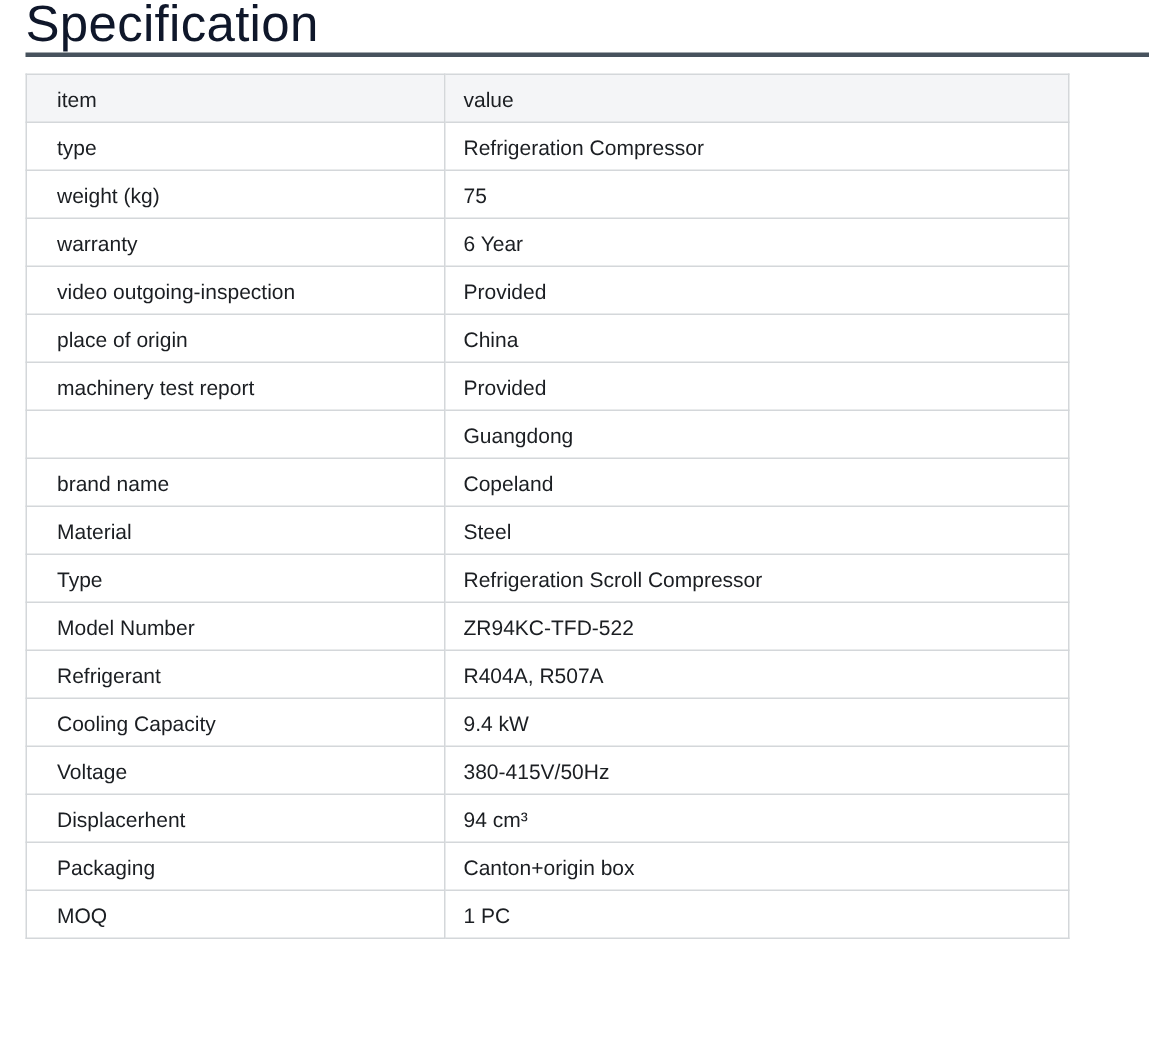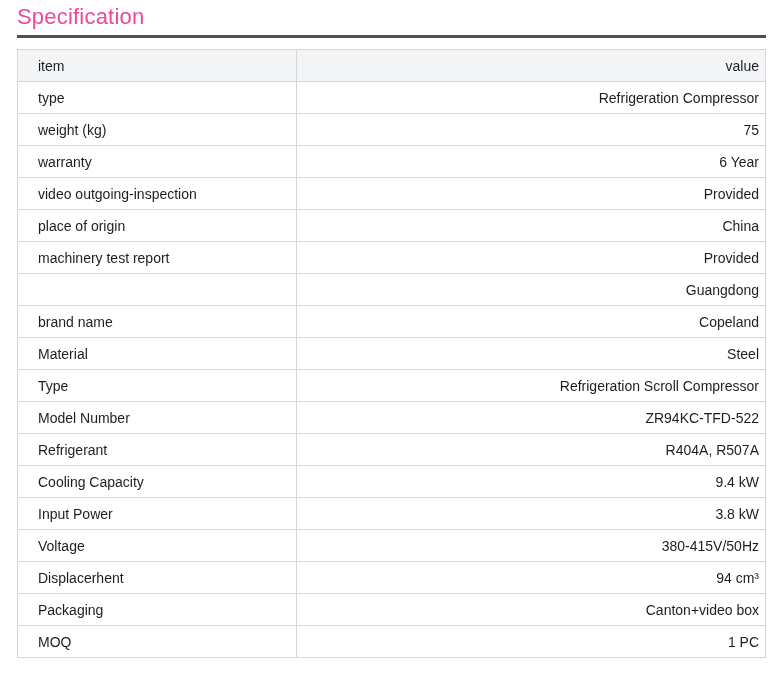--- a/index.html
+++ b/index.html
@@ -12,53 +12,52 @@
     font-family: "Liberation Sans", sans-serif;
   }
   .container {
     padding: 0 17px;
     box-sizing: border-box;
     width: 783px;
   }
   .page-title {
     margin: 0;
     padding-top: 1px;
-    font-size: 22px;
+    font-size: 34px;
     line-height: 31px;
     font-weight: 400;
-    color: #ec4899;
+    color: #0f172a;
     letter-spacing: 0.2px;
   }
   .title-rule {
     height: 3px;
     background: #47525d;
     margin-top: 3px;
     border: none;
   }
   table.spec-table {
     border-collapse: collapse;
     table-layout: fixed;
-    width: 749px;
+    width: 696px;
     margin-top: 11px;
     border: 1px solid #c7cbcf;
   }
   table.spec-table col.col-item { width: 279px; }
   table.spec-table td {
     border: 1px solid #d4d7da;
     height: 31px;
     font-size: 14px;
     color: #1b1e22;
     vertical-align: middle;
     padding: 0 6px 0 20px;
     overflow: hidden;
     white-space: nowrap;
   }
   table.spec-table td.value-cell {
     padding-left: 12px;
-    text-align: right;
   }
   table.spec-table thead td {
     background: #f4f5f7;
   }
 </style>
 </head>
 <body>
 
 <div class="container">
   <h1 class="page-title">Specification</h1>
@@ -135,38 +134,34 @@
   <tr>
     <td class="item-cell">Refrigerant</td>
     <td class="value-cell">R404A, R507A</td>
   </tr>
 
   <tr>
     <td class="item-cell">Cooling Capacity</td>
     <td class="value-cell">9.4 kW</td>
   </tr>
 
-  <tr>
-    <td class="item-cell">Input Power</td>
-    <td class="value-cell">3.8 kW</td>
-  </tr>
 
   <tr>
     <td class="item-cell">Voltage</td>
     <td class="value-cell">380-415V/50Hz</td>
   </tr>
 
   <tr>
     <td class="item-cell">Displacerhent</td>
     <td class="value-cell">94 cm³</td>
   </tr>
 
   <tr>
     <td class="item-cell">Packaging</td>
-    <td class="value-cell">Canton+video box</td>
+    <td class="value-cell">Canton+origin box</td>
   </tr>
 
   <tr>
     <td class="item-cell">MOQ</td>
     <td class="value-cell">1 PC</td>
   </tr>
 </tbody>
   </table>
 </div>
 

